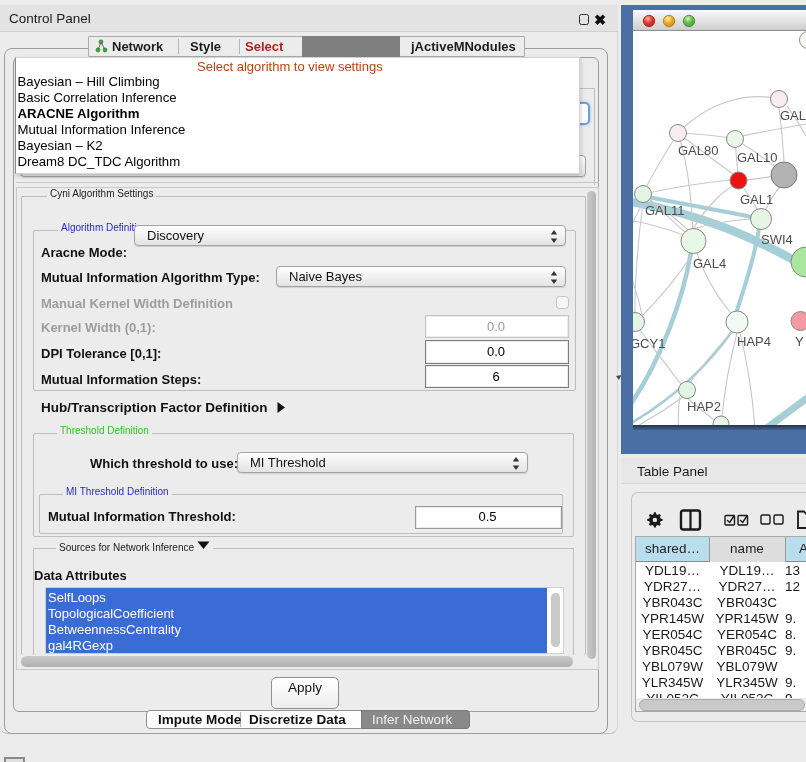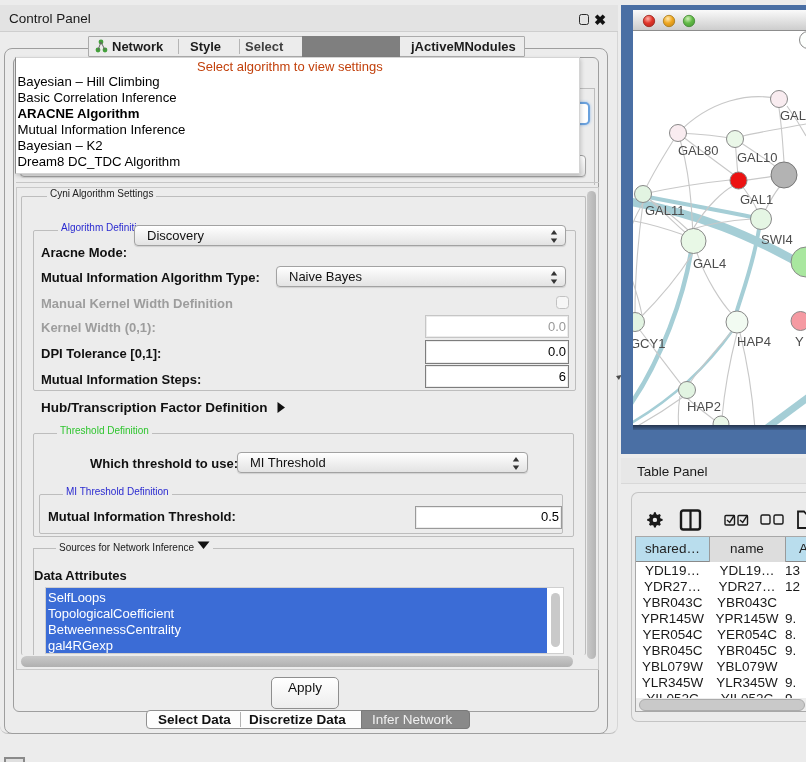--- a/index.html
+++ b/index.html
@@ -10,21 +10,21 @@
 .combo {
   position:absolute; border:1px solid #a2a2a2; border-radius:4px;
   background:linear-gradient(#ffffff,#f2f2f2 45%,#e3e3e3);
   box-shadow:0 1px 1px rgba(0,0,0,0.12);
   font-size:13px; color:#111; line-height:19px; padding-left:12px;
 }
 .combo .arr { position:absolute; right:7px; top:2px; width:8px; height:16px; }
 .arr svg { display:block; }
 .field {
   position:absolute; background:#fff; border:1px solid #7d7d7d; box-shadow:inset 0 0 0 1px #ececec;
-  font-size:13px; color:#000; text-align:right; padding-right:2px; line-height:19px;
+  font-size:13px; color:#000; text-align:center; padding-right:2px; line-height:19px;
 }
 .grp { position:absolute; border:1px solid #bdbdbd; border-radius:2px; }
 .grptitle { position:absolute; top:-8px; background:#ececec; padding:0 3px; font-size:10px;margin-left:20px; }
 </style>
 </head>
 <body>
 
 <div class="abs" style="left:1px; top:0; width:2px; height:3px; background:#333;"></div>
 <div class="abs" style="left:0; top:0; width:618px; height:762px; background:#ececec;"></div>
 <div class="abs" style="left:0; top:5px; width:618px; height:729px; background:#ececec; border-right:1px solid #d6d6d6; border-bottom:1px solid #c0c0c0; border-radius:0 0 8px 8px;"></div>
@@ -43,21 +43,21 @@
 <div class="abs" style="left:95px; top:39px; width:13px; height:14px;">
 <svg width="13" height="14">
       <circle cx="6" cy="3" r="2.4" fill="#44a03c"></circle>
       <circle cx="3" cy="11" r="2.4" fill="#44a03c"></circle>
       <circle cx="10" cy="11" r="2.4" fill="#44a03c"></circle>
       <path d="M6 3 L3 11 M6 3 L10 11" stroke="#666" stroke-width="1" fill="none"></path>
     </svg>
 </div>
 <div class="abs b" style="left:112px; top:39px; font-size:13px; color:#1c1c1c;">Network</div>
 <div class="abs b" style="left:190px; top:39px; font-size:13px; color:#1c1c1c;">Style</div>
-<div class="abs b" style="left:245px; top:39px; font-size:13px; color:#404040;text-align:center;">Select</div>
+<div class="abs b" style="left:245px; top:39px; font-size:13px; color:#b91c1c;text-align:center;">Select</div>
 <div class="abs" style="left:308px; top:39px; font-size:13px; color:#ededed;margin-top:36px;">Cyni Toolbox</div>
 <div class="abs b" style="left:411px; top:39px; font-size:13px; color:#1c1c1c;">jActiveMNodules</div>
 
 <div class="abs" style="left:13px; top:57px; width:586px; height:655px; border:1px solid #9e9e9e; border-radius:6px; background:#ececec;"></div>
 
 <div class="combo" style="left:20px; top:155px; width:566px; height:22px;"></div>
 
 <div class="abs" style="left:580px; top:88px; width:15px; height:97px; border-top:1px solid #bdbdbd; border-right:1px solid #bdbdbd;"></div>
 
 <div class="abs" style="left:566px; top:102px; width:24px; height:23px; border:2px solid #6aa1dd; border-radius:5px; background:#fff; box-shadow:0 0 3px #8fb8e8;"></div>
@@ -135,21 +135,21 @@
 <div class="abs" style="left:551px; top:593px; width:9px; height:54px; background:#c9c9c9; border-radius:5px;"></div>
 
 <div class="abs" style="left:17px; top:655px; width:569px; height:13px; background:#ececec;"></div>
 <div class="abs" style="left:21px; top:656px; width:552px; height:11px; background:linear-gradient(#c9c9c9,#b0b0b0); border-radius:6px;"></div>
 
 <div class="abs" style="left:271px; top:677px; width:68px; height:32px; border:1px solid #8f8f8f; border-radius:5px; background:linear-gradient(#ffffff,#ededed); text-align:center; font-size:13.5px; line-height:20px; color:#111;">Apply</div>
 
 <div class="abs" style="left:146px; top:710px; width:324px; height:19px; border:1px solid #909090; border-radius:4px; background:#fdfdfd;"></div>
 <div class="abs" style="left:240px; top:712px; width:1px; height:15px; background:#b2b2b2;"></div>
 <div class="abs" style="left:361px; top:710px; width:109px; height:19px; background:#898989; border:1px solid #7a7a7a; border-radius:0 4px 4px 0;"></div>
-<div class="abs b" style="left:158px; top:712px; font-size:13.5px; color:#111;">Select Data</div>
+<div class="abs b" style="left:158px; top:712px; font-size:13.5px; color:#111;">Impute Mode</div>
 <div class="abs b" style="left:249px; top:712px; font-size:13.5px; color:#111;">Discretize Data</div>
 <div class="abs" style="left:372px; top:712px; font-size:13.5px; color:#f0f0f0;">Infer Network</div>
 
 <div class="abs" style="left:15px; top:57px; width:565px; height:117px; background:#fff; border:1px solid #d4d4d4; border-left:1px solid #8a8a8a; box-shadow:1px 2px 4px rgba(0,0,0,0.18);"></div>
 <div class="abs" style="left:197px; top:59px; font-size:13px; color:#c2410c;">Select algorithm to view settings</div>
 <div class="abs" style="left:17.5px; top:74px; font-size:13.2px; color:#000; line-height:16px;">Bayesian – Hill Climbing<br>Basic Correlation Inference<br><span class="b">ARACNE Algorithm</span><br>Mutual Information Inference<br>Bayesian – K2<br>Dream8 DC_TDC Algorithm</div>
 
 <div class="abs" style="left:4px; top:757px; width:21px; height:10px; border:2px solid #8a8a8a; background:#e0e0e0;"></div>
 
 <svg class="abs" style="left:616px; top:372px;" width="7" height="8">

